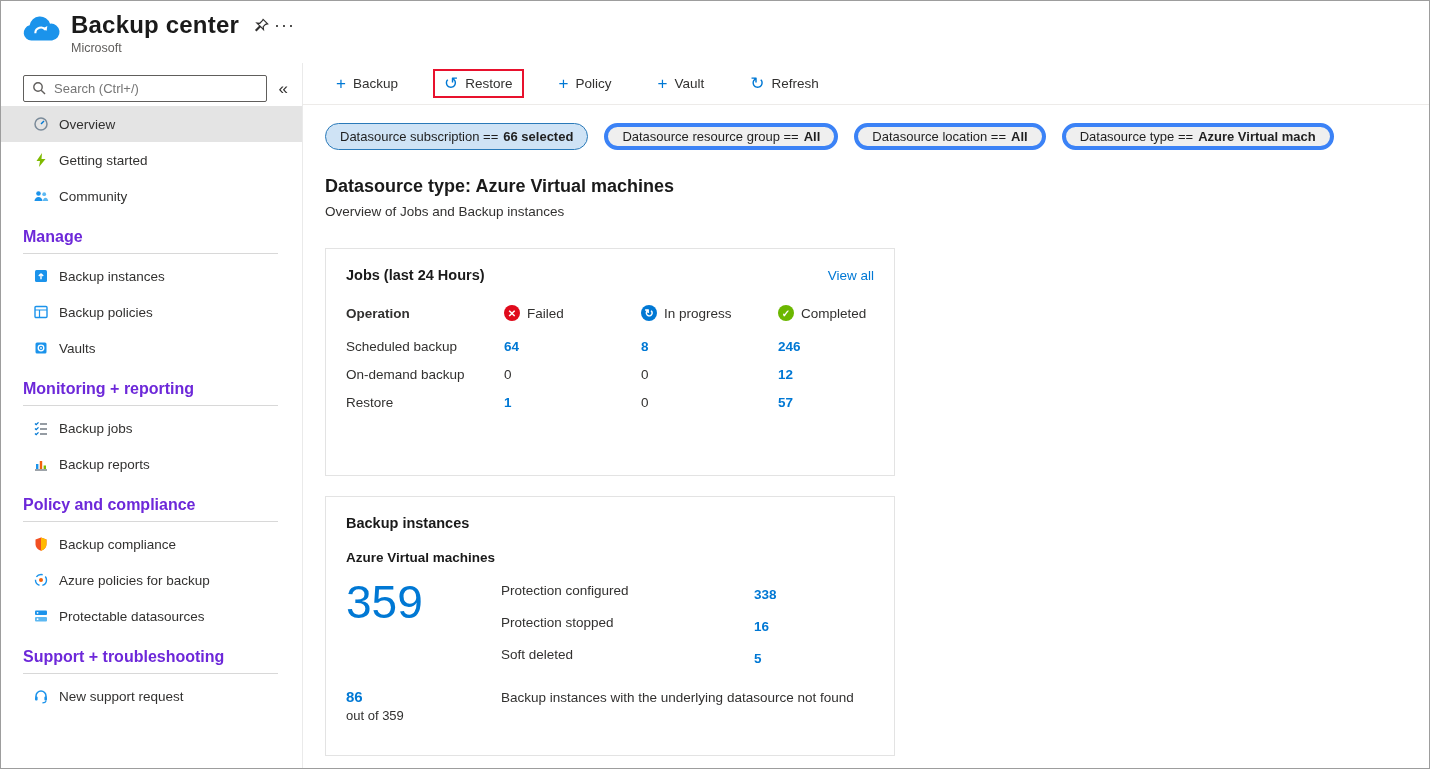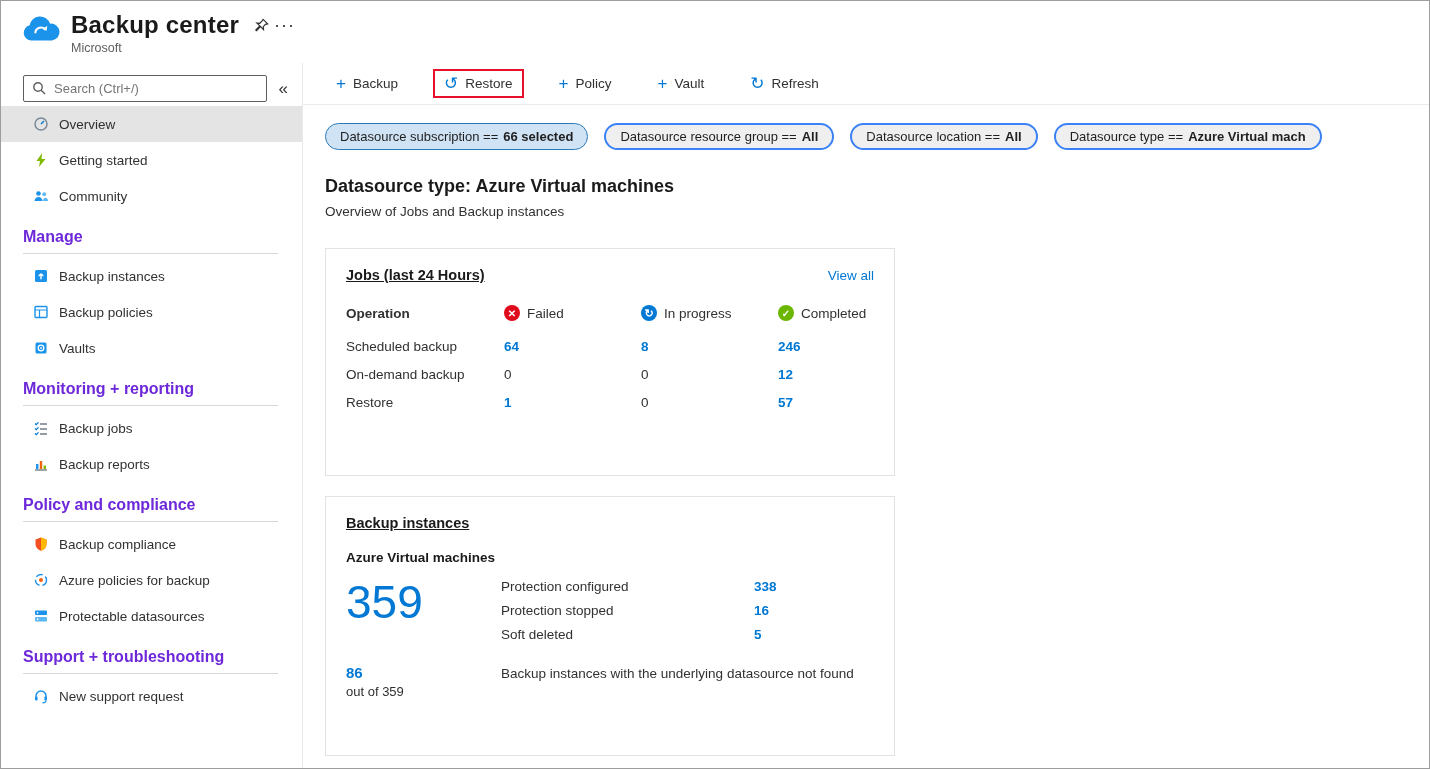--- a/index.html
+++ b/index.html
@@ -33,52 +33,52 @@
   .group-heading { font-weight:700; font-size:16px; color:#6d28d9; margin:14px 24px 4px 22px; padding-bottom:7px; border-bottom:1px solid #d8d8d8; }
 
   
   .main { flex:1; min-width:0; display:flex; flex-direction:column; }
   .toolbar { display:flex; align-items:center; gap:24px; padding:6px 0 6px 22px; border-bottom:1px solid #edebe9; flex:0 0 auto; }
   .tb-btn { display:flex; align-items:center; gap:7px; font-size:13.5px; color:#323130; cursor:pointer; padding:5px 9px; border:2px solid transparent; }
   .tb-btn .tb-ico { color:#0078d4; font-size:17px; line-height:14px; font-weight:400; }
   .tb-btn.highlighted { border:2px solid #e8112d; }
 
   .filters { display:flex; gap:16px; padding:18px 0 0 22px; overflow:hidden; white-space:nowrap; flex:0 0 auto; }
-  .pill { height:27px; border-radius:14px; background:#efefef; border:2px solid #3b82f6; display:inline-flex; align-items:center; gap:5px; padding:0 14px; font-size:13px; color:#1f1f1f; cursor:pointer; flex:0 0 auto; }
+  .pill { height:27px; border-radius:14px; background:#efefef; border:4px solid #3b82f6; display:inline-flex; align-items:center; gap:5px; padding:0 14px; font-size:13px; color:#1f1f1f; cursor:pointer; flex:0 0 auto; }
   .pill b { font-weight:700;text-align:right; }
   .pill.selected { background:#cfe3f5; border:1px solid #2a7ab9; }
 
   .content-heading { font-size:18px; font-weight:700; color:#1a1a1a; margin:26px 0 7px 22px; }
   .content-subheading { font-size:13.5px; color:#323130; margin-left:22px; }
 
   .card { width:570px; border:1px solid #e3e3e3; margin-left:22px; padding:18px 20px; background:#fff; }
   .jobs-card { margin-top:29px; height:228px; }
   .card-head { display:flex; justify-content:space-between; align-items:center; }
-  .card-title { font-size:14.5px; font-weight:700; color:#1a1a1a;text-decoration:underline; }
+  .card-title { font-size:14.5px; font-weight:700; color:#1a1a1a; }
   .link { color:#0078d4; font-size:13.5px; cursor:pointer; text-decoration:none; }
 
   .jobs-header, .jobs-row { display:grid; grid-template-columns:158px 137px 137px 1fr; align-items:center; }
   .jobs-header { margin-top:22px; }
   .col-label { display:flex; align-items:center; gap:7px; font-size:13.5px; }
   .col-label.op { font-weight:700; }
   .status-ico { width:16px; height:16px; border-radius:50%; color:#fff; font-size:10px; display:inline-flex; align-items:center; justify-content:center; font-weight:700; flex:0 0 auto; }
   .status-ico.failed { background:#e00b1c; }
   .status-ico.progress { background:#0078d4; font-size:11px; }
   .status-ico.completed { background:#6bb700; }
   .jobs-rows { margin-top:18px; display:flex; flex-direction:column; gap:13px; }
   .jobs-row .op-name { font-size:13.5px; color:#323130; }
   .job-num { font-size:13.5px; color:#0078d4; font-weight:700; cursor:pointer; }
   .job-num.zero { color:#323130; font-weight:400; cursor:default; }
 
   .instances-card { margin-top:20px; height:260px; }
   .bi-subtitle { font-size:13.5px; font-weight:700; color:#1a1a1a; margin-top:19px; }
   .bi-grid { display:grid; grid-template-columns:155px 253px 1fr; margin-top:14px; row-gap:9px; align-items:center; }
   .bi-total { grid-row:1 / 4; font-size:46px; font-weight:400; color:#0078d4; line-height:1; align-self:start; cursor:pointer; }
   .bi-label { font-size:13.5px; color:#323130; }
-  .bi-value { font-size:13.5px; color:#0078d4; font-weight:700; cursor:pointer; }
+  .bi-value { font-size:13.5px; color:#0078d4; font-weight:700; cursor:pointer;margin-top:8px; }
   .bi-bottom { display:grid; grid-template-columns:155px 1fr; margin-top:22px; }
   .bi-missing-count { font-size:15px; color:#0078d4; font-weight:700; cursor:pointer; }
   .bi-missing-of { font-size:13px; color:#323130; margin-top:3px; }
   .bi-missing-label { font-size:13.5px; color:#323130; line-height:1.55; max-width:372px; }
 </style>
 </head>
 <body>
 
 <div class="app">
 

